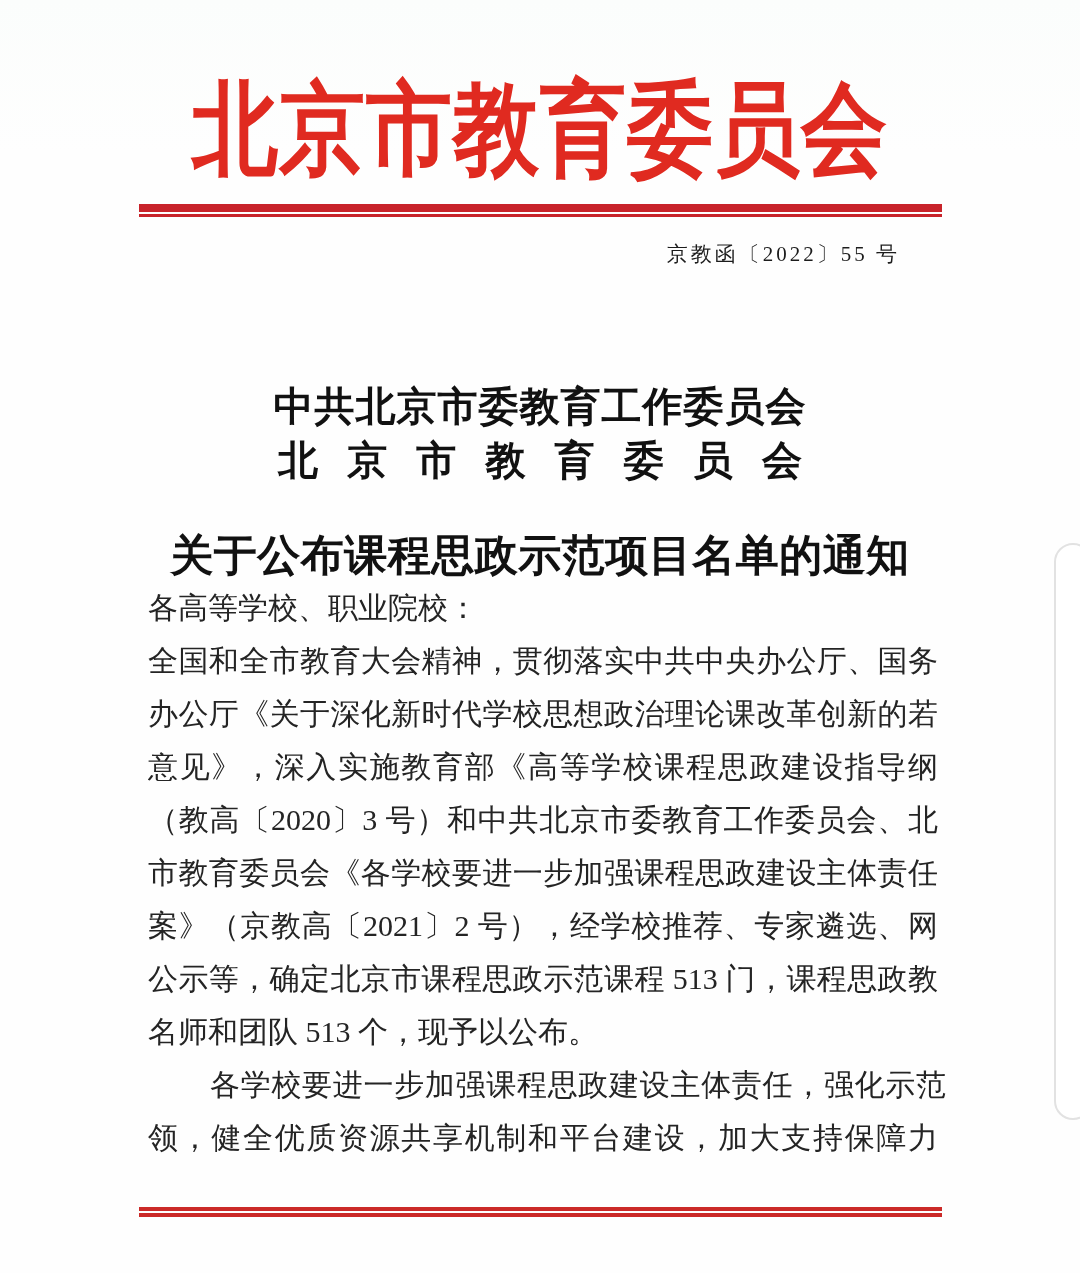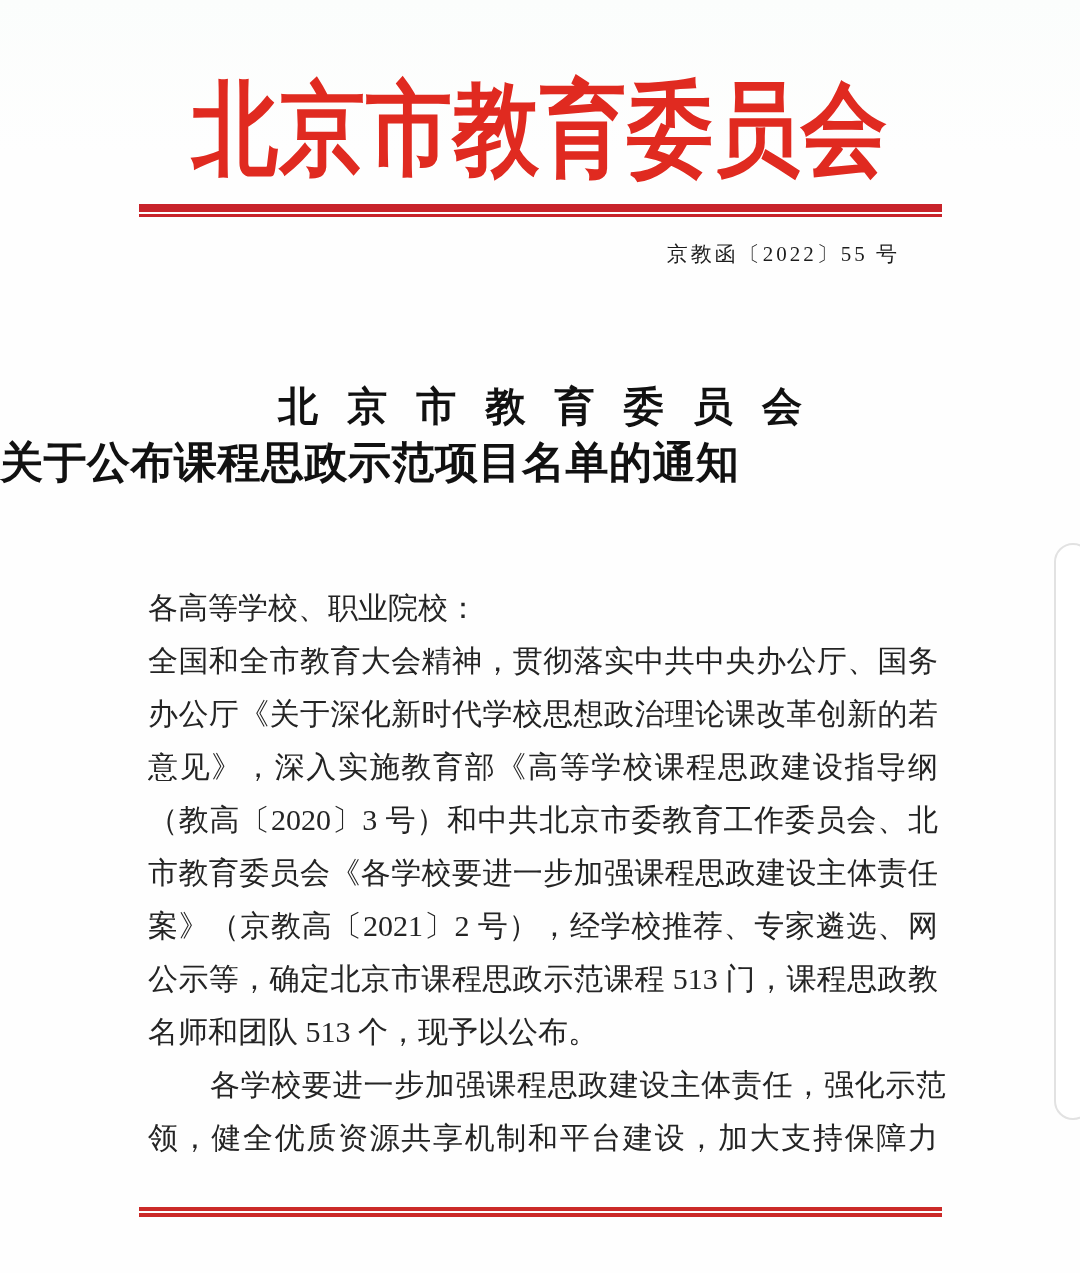--- a/index.html
+++ b/index.html
@@ -85,23 +85,25 @@
     line-height: 54px;
     font-size: 40px;
     text-align: justify;
     text-align-last: justify;
     word-break: break-all;
     white-space: nowrap;
   }
   .notice-title .nt-line3 {
     height: 58px;
     line-height: 58px;
+    text-align: center;
     font-size: 43px;
     letter-spacing: 0.5px;
     white-space: nowrap;
+    margin-top: 39px;
   }
 
   
   .body-text {
     position: absolute;
     top: 581px;
     left: 140px;
     width: 798px;
     color: #242424;
     font-size: 30px;
@@ -161,20 +163,21 @@
 
   <div class="header-rule">
     <div class="thick"></div>
     <div class="gap"></div>
     <div class="thin"></div>
   </div>
 
   <div class="doc-number">京教函〔2022〕55 号</div>
 
   <div class="notice-title">
+    <div class="nt-line1">中共北京市委教育工作委员会</div>
     <div class="nt-line2">北京市教育委员会</div>
     <div class="nt-line3">关于公布课程思政示范项目名单的通知</div>
   </div>
 
   <div class="body-text">
     <div class="body-line">各高等学校、职业院校：</div>
     <div class="body-line just">全国和全市教育大会精神，贯彻落实中共中央办公厅、国务院</div>
     <div class="body-line just">办公厅《关于深化新时代学校思想政治理论课改革创新的若干</div>
     <div class="body-line just">意见》，深入实施教育部《高等学校课程思政建设指导纲要》</div>
     <div class="body-line just">（教高〔2020〕3 号）和中共北京市委教育工作委员会、北京</div>

